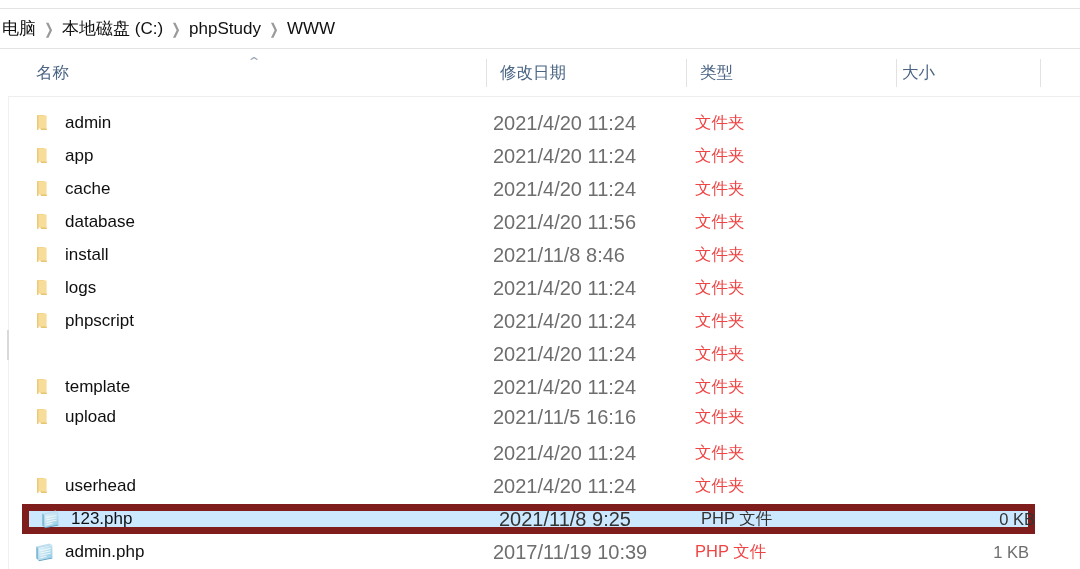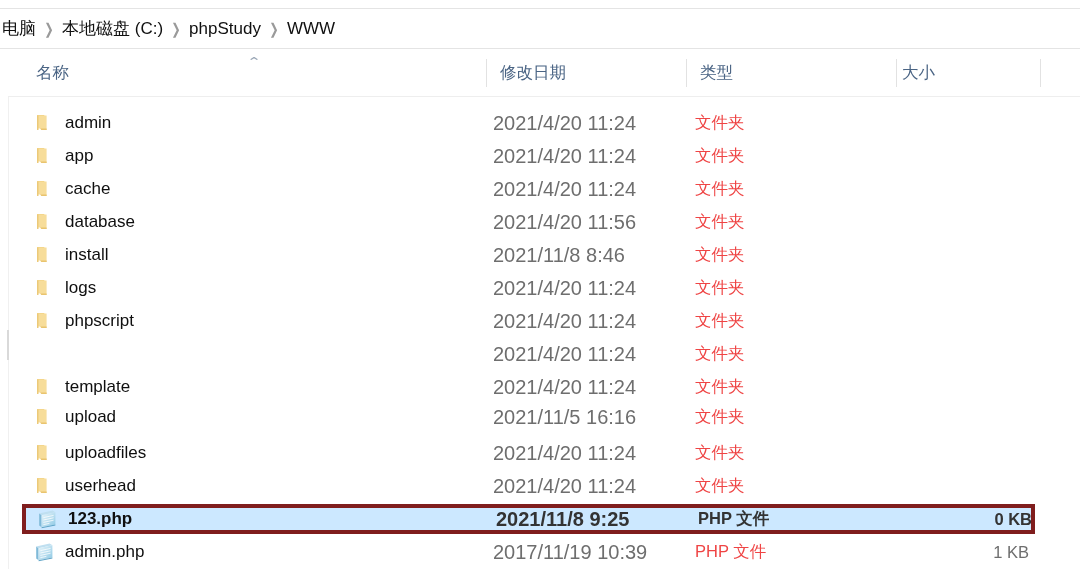--- a/index.html
+++ b/index.html
@@ -155,22 +155,21 @@
     width: 1013px;
     height: 30px;
     display: flex;
     align-items: center;
     box-sizing: border-box;
     border: 1px solid transparent;
     cursor: default;
   }
   .row.selected {
     background: #cce8ff;
-    border: 4px solid #7f1d1d;
-    font-weight: bold;
+    border: 7px solid #7f1d1d;
   }
 
   .cell-name {
     position: absolute;
     left: 0;
     display: flex;
     align-items: center;
     height: 100%;
   }
   .cell-date {
@@ -404,31 +403,20 @@
               <path d="M8.4 18 l-1.2 -1.4 h6.4 V18 Z" fill="#e9c46f"></path>
             </svg>
           </span>
           <span class="name-text">upload</span>
         </div>
         <div class="cell-date">2021/11/5 16:16</div>
         <div class="cell-type">文件夹</div>
         <div class="cell-size"></div>
       </div>
       <div class="row" style="top: 330px;">
-        <div class="cell-name">
-          <span class="icon">
-            <svg viewBox="0 0 22 22" width="22" height="22">
-              <path d="M4 3 h7 l1.6 2.2 H4 Z" fill="#f0cf7d"></path>
-              <path d="M4 3.4 h9.6 v14.6 h-5.2 l-1.2 -1.4 h-3.2 Z" fill="#f7dd9a"></path>
-              <path d="M4 3.4 h1.5 v14.6 H4 Z" fill="#ecc978"></path>
-              <path d="M8.4 18 l-1.2 -1.4 h6.4 V18 Z" fill="#e9c46f"></path>
-            </svg>
-          </span>
-          <span class="name-text">uploadfiles</span>
-        </div>
         <div class="cell-date">2021/4/20 11:24</div>
         <div class="cell-type">文件夹</div>
         <div class="cell-size"></div>
       </div>
       <div class="row" style="top: 363px;">
         <div class="cell-name">
           <span class="icon">
             <svg viewBox="0 0 22 22" width="22" height="22">
               <path d="M4 3 h7 l1.6 2.2 H4 Z" fill="#f0cf7d"></path>
               <path d="M4 3.4 h9.6 v14.6 h-5.2 l-1.2 -1.4 h-3.2 Z" fill="#f7dd9a"></path>

